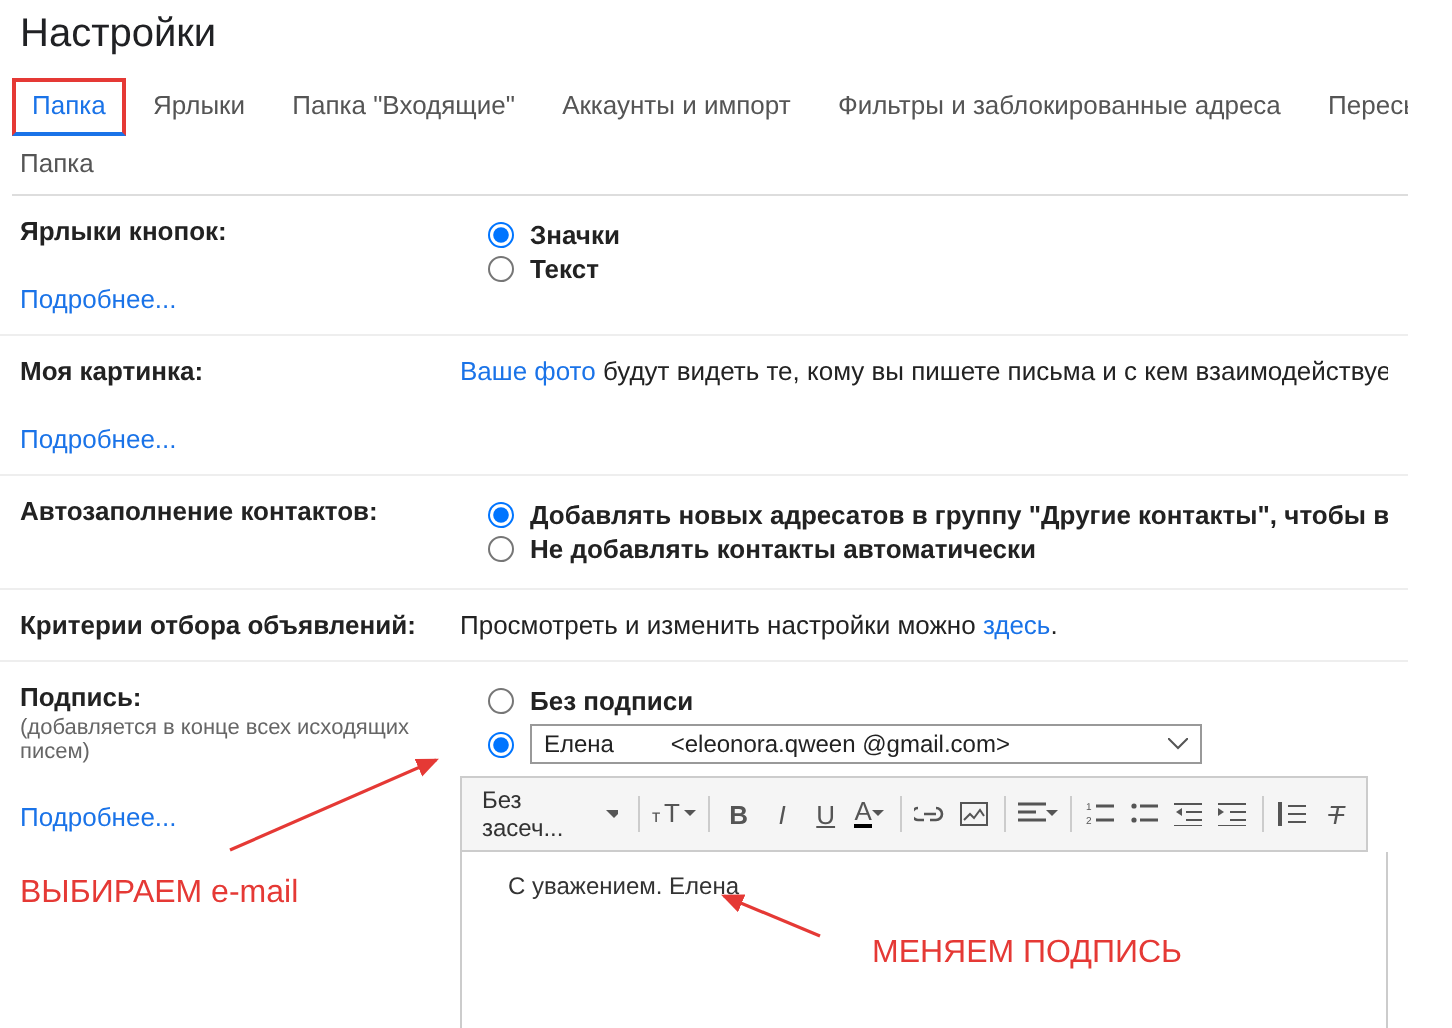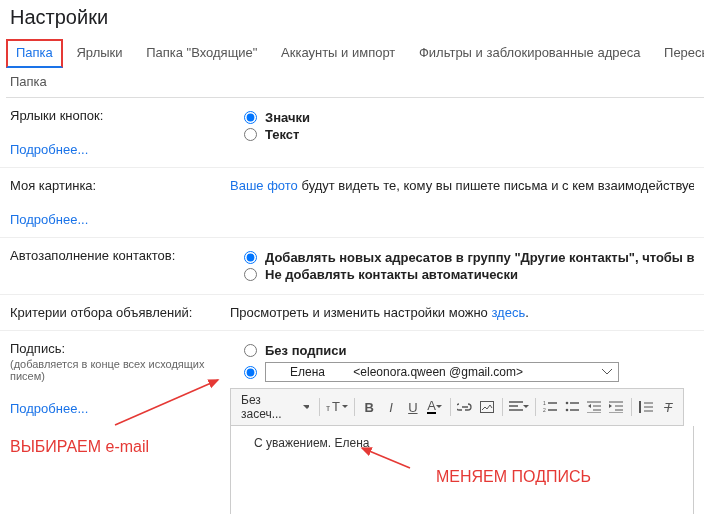--- a/index.html
+++ b/index.html
@@ -4,30 +4,30 @@
 <style>
   html,body{margin:0;padding:0;font-family:Arial,Helvetica,sans-serif;font-size:13px;color:#222;background:#fff}
   .page{width:704px;height:514px;overflow:hidden;position:relative}
   h1{font-size:20px;font-weight:400;margin:6px 0 0 10px;color:#202124}
   .tabs{position:relative;margin:10px 0 0 6px;border-bottom:1px solid #ddd;white-space:nowrap}
   .tab{display:inline-block;padding:6px 10px 8px;font-size:13px;color:#555;cursor:pointer}
   .tab.active{color:#1a73e8;border:2px solid #e53935;border-bottom:2px solid #1a73e8;padding:4px 8px 6px;margin-bottom:-1px}
   .section{display:flex;align-items:flex-start;padding:10px 10px;border-bottom:1px solid #eee}
   .section.noborder{border-bottom:none}
   .lbl{width:220px;flex:0 0 220px}
-  .lbl .main{font-weight:400;color:#222}
+  .lbl .main{font-weight:700;color:#222}
   .lbl .hint{font-size:11px;color:#666;margin-top:2px}
   .lbl .more{color:#1a73e8;font-size:13px;cursor:pointer;display:inline-block;margin-top:19px}
   .content{flex:1;min-width:0}
   .radio-row{display:flex;align-items:center;margin:2px 14px;font-weight:700;color:#222}
   .radio-row input{margin:0 8px 0 0}
   .radio-row.normal{font-weight:400}
   .plain{color:#222}
   .link{color:#1a73e8;cursor:pointer}
-  .select{display:inline-block;border:1px solid #999;background:#fff;font-size:12px;padding:2px 28px 2px 24px;width:300px;position:relative;vertical-align:middle}
+  .select{display:inline-block;border:1px solid #999;background:#fff;font-size:12px;padding:2px 28px 2px 6px;width:300px;position:relative;vertical-align:middle}
   .select svg{position:absolute;right:6px;top:50%;transform:translateY(-50%)}
   .toolbar{border:1px solid #ccc;background:#f5f5f5;padding:4px 6px;display:flex;align-items:center;gap:4px;margin-top:6px;margin-right:10px}
   .tbtn{width:22px;height:20px;display:flex;align-items:center;justify-content:center;color:#555;font-size:13px;cursor:pointer;border-radius:2px}
   .font-sel{display:flex;align-items:center;gap:12px;font-size:12px;color:#333;padding:0 4px}
   .divider{width:1px;height:18px;background:#ccc;margin:0 2px}
   .editor{border:1px solid #ccc;border-top:none;height:90px;padding:10px 23px;font-size:12px;color:#333;position:relative}
   
   .anno{position:absolute;pointer-events:none}
   .anno-text{color:#e53935;font-size:16px;font-weight:400}
   .bold{font-weight:700}

